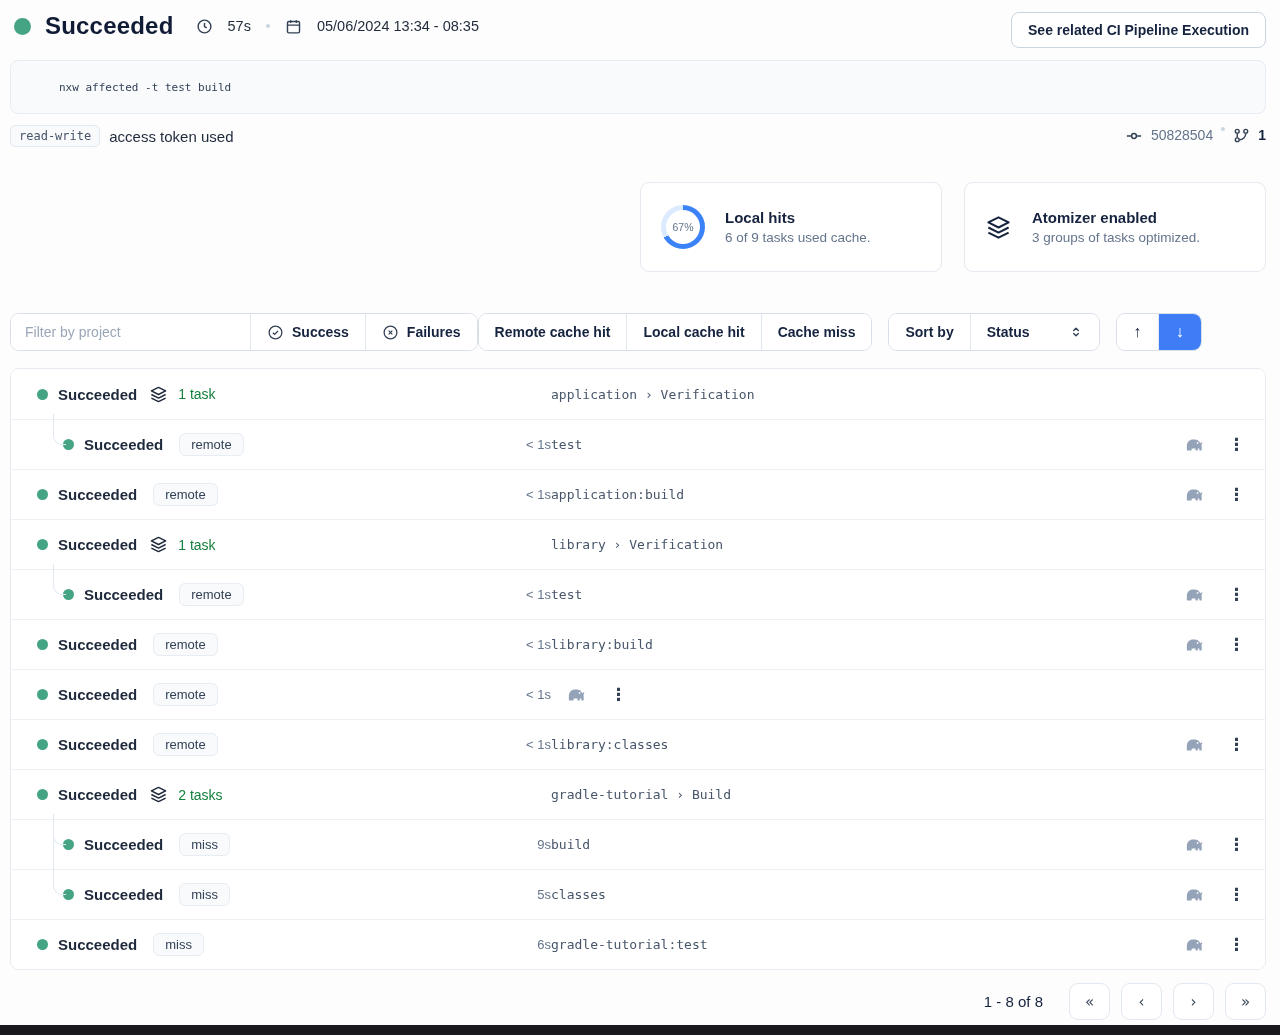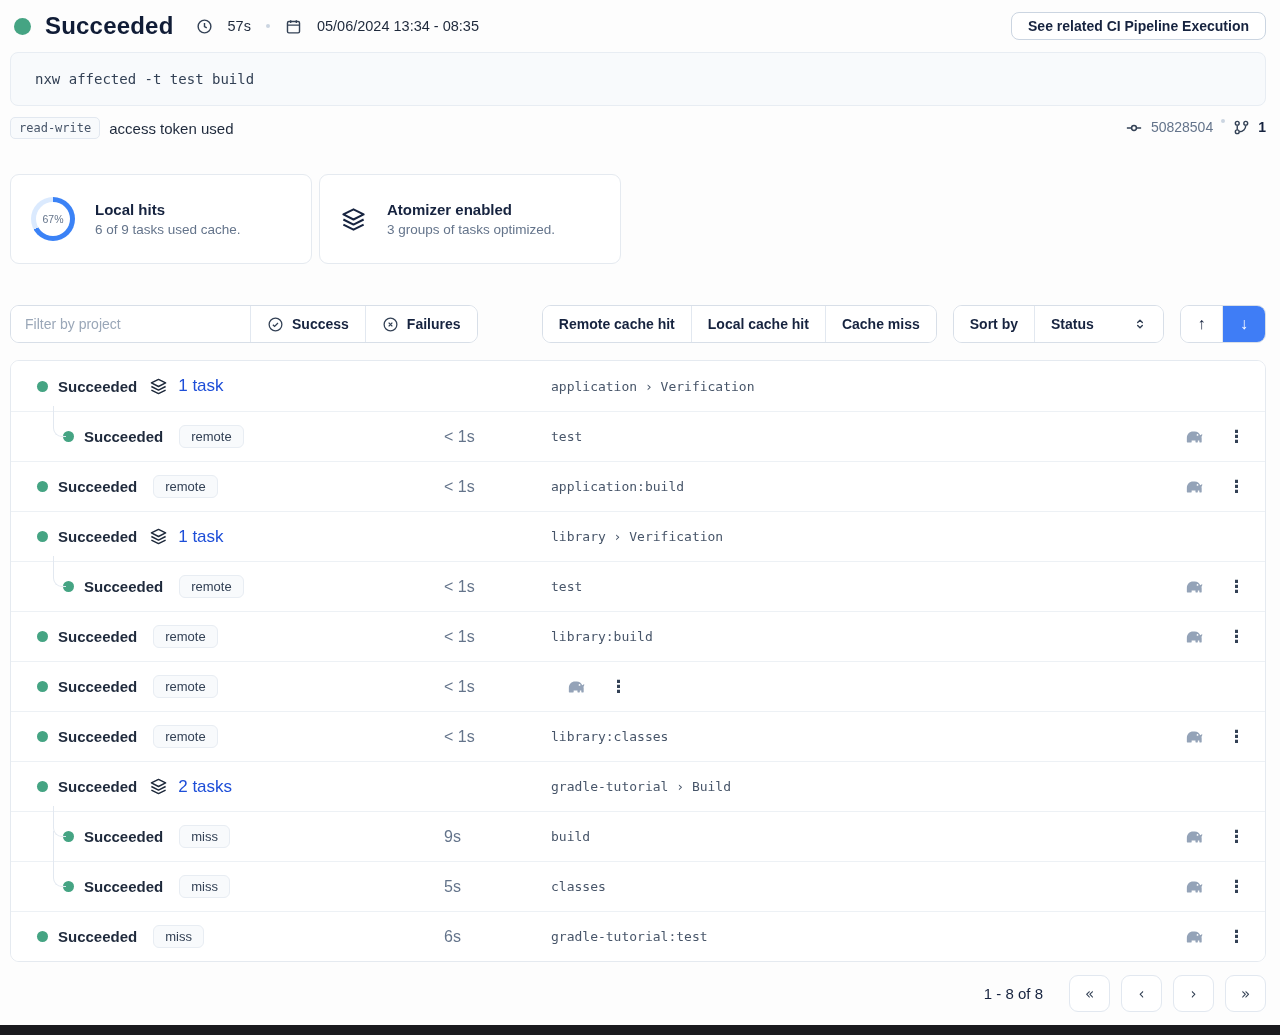--- a/index.html
+++ b/index.html
@@ -9,46 +9,46 @@
 
   
   .topbar { display:flex; align-items:flex-start; justify-content:space-between; }
   .title-group { display:flex; align-items:center; gap:14px; padding-left:4px; }
   .status-dot { border-radius:50%; background:#45a483; display:inline-block; flex:none; }
   .status-dot.big { width:17px; height:17px; }
   h1.page-title { font-size:24px; font-weight:700; color:#101c36; letter-spacing:.2px; }
   .meta { display:flex; align-items:center; gap:15px; margin-left:8px; font-size:14.5px; font-weight:400; color:#1e293b; }
   .meta svg { stroke:#334155; }
   .sep-dot { width:4px; height:4px; border-radius:50%; background:#cbd5e1; display:inline-block; }
-  .cta-btn { background:#fff; border:1px solid #cbd5e1; border-radius:8px; height:28px; padding:0 16px; font-family:inherit; font-size:14px; font-weight:700; color:#16233f; cursor:pointer; }
+  .cta-btn { background:#fff; border:1px solid #cbd5e1; border-radius:8px; height:36px; padding:0 16px; font-family:inherit; font-size:14px; font-weight:700; color:#16233f; cursor:pointer; }
 
   
   .command-box { margin-top:12px; background:#f8fafc; border:1px solid #e8edf3; border-radius:8px; height:54px; display:flex; align-items:center; padding:0 24px; }
-  .command-box code { font-size:14px; color:#334155; }
+  .command-box code { font-size:11px; color:#334155;margin-left:24px; }
 
   
   .token-row { margin-top:11px; display:flex; align-items:center; gap:9px; font-size:15px; color:#1e293b; }
   .code-chip { font-family:"DejaVu Sans Mono", monospace; font-size:12px; color:#475569; background:#f8fafc; border:1px solid #e2e8f0; border-radius:5px; padding:3px 8px;text-align:right; }
   .vcs { margin-left:auto; display:flex; gap:8px; font-size:14px; color:#64748b; }
   .vcs .count { color:#16233f; font-weight:700; font-size:14px; }
   .vcs svg { stroke:#334155; }
 
   
-  .cards { margin-top:35px; display:flex; gap:7px; }
+  .cards { margin-top:35px; display:flex; gap:22px;justify-content:flex-end; }
   .card { width:302px; height:90px; background:#fff; border:1px solid #e5eaf0; border-radius:9px; display:flex; align-items:center; padding:0 20px; gap:20px; }
   .card-title { font-size:15px; font-weight:700; color:#16233f; }
   .card-sub { font-size:13.5px; color:#64748b; margin-top:4px; }
   .donut { width:44px; height:44px; border-radius:50%; position:relative; flex:none;
            background:conic-gradient(#3b82f6 0 67%, #dbeafe 67% 100%); }
   .donut::before { content:""; position:absolute; inset:5px; border-radius:50%; background:#fff; }
   .donut .pct { position:absolute; inset:0; display:flex; align-items:center; justify-content:center; font-size:10.5px; color:#64748b; z-index:1; }
   .card .layers-big { stroke:#16233f; flex:none; }
 
   
-  .filterbar { margin-top:41px; display:flex; align-items:center; justify-content:space-between; }
+  .filterbar { margin-top:41px; display:flex; align-items:center; justify-content:flex-start; }
   .seg-group { display:flex; align-items:stretch; height:38px; border:1px solid #d8dfe8; border-radius:9px; background:#fff; overflow:hidden; }
   .seg { display:flex; align-items:center; gap:8px; padding:0 16px; font-size:14px; font-weight:700; color:#16233f; background:#fff; border:none; border-right:1px solid #e2e8f0; font-family:inherit; cursor:pointer; }
   .seg:last-child { border-right:none; }
   .seg svg { stroke:#334155; }
   .filter-input { width:240px; border:none; outline:none; padding:0 14px; font-size:14px; color:#334155; font-family:inherit; border-right:1px solid #e2e8f0; }
   .filter-input::placeholder { color:#9aa7b8; }
   .fb-right { display:flex; align-items:center; gap:16px; }
   .sort-label { font-weight:700; }
   .sort-select { min-width:128px; justify-content:space-between; cursor:pointer; }
   .sort-select .chev { margin-left:22px; }
@@ -57,23 +57,23 @@
 
   
   .task-list { margin-top:17px; border:1px solid #e5eaf0; border-radius:9px; background:#fff; overflow:hidden; }
   .row { position:relative; display:flex; align-items:center; height:50px; border-top:1px solid #edf1f5; background:#fff; }
   .row:first-child { border-top:none; }
   .cell.status { width:433px; display:flex; align-items:center; gap:10px; padding-left:26px; flex:none; }
   .row.child .cell.status { padding-left:52px; }
   .status-dot.sm { width:11px; height:11px; }
   .status-text { font-size:15px; font-weight:700; color:#1e293b; }
   .row-layers { margin-left:2px; stroke:#1e293b; }
-  .count { font-size:17px; color:#1d4ed8; }
+  .count { font-size:14px; color:#15803d; }
   .badge { font-size:13px; color:#334155; background:#f8fafc; border:1px solid #e8edf3; border-radius:6px; padding:3px 11px; margin-left:6px; }
-  .cell.duration { width:107px; flex:none; font-size:16px; color:#64748b; }
+  .cell.duration { width:107px; flex:none; font-size:13px; color:#64748b;text-align:right; }
   .cell.task { flex:1; font-size:13px; color:#475569; }
   .cell.actions { width:96px; flex:none; display:flex; align-items:center; justify-content:flex-end; gap:24px; padding-right:20px; }
   .elephant-btn, .kebab-btn { background:none; border:none; cursor:pointer; display:flex; align-items:center; padding:0; }
   .kebab-btn { font-size:17px; color:#334155; font-weight:700; line-height:1; font-family:"DejaVu Sans", sans-serif; }
   .connector { position:absolute; left:42px; top:-6px; width:13px; height:31px; border-left:1.5px solid #e2e8f0; border-bottom:1.5px solid #e2e8f0; border-bottom-left-radius:9px; display:none; }
   .row.child .connector { display:block; }
   .row.child.tall .connector { top:-31px; height:56px; }
   .row.group .cell.duration, .row.group .badge, .row.group .cell.actions { visibility:hidden; }
 
   

